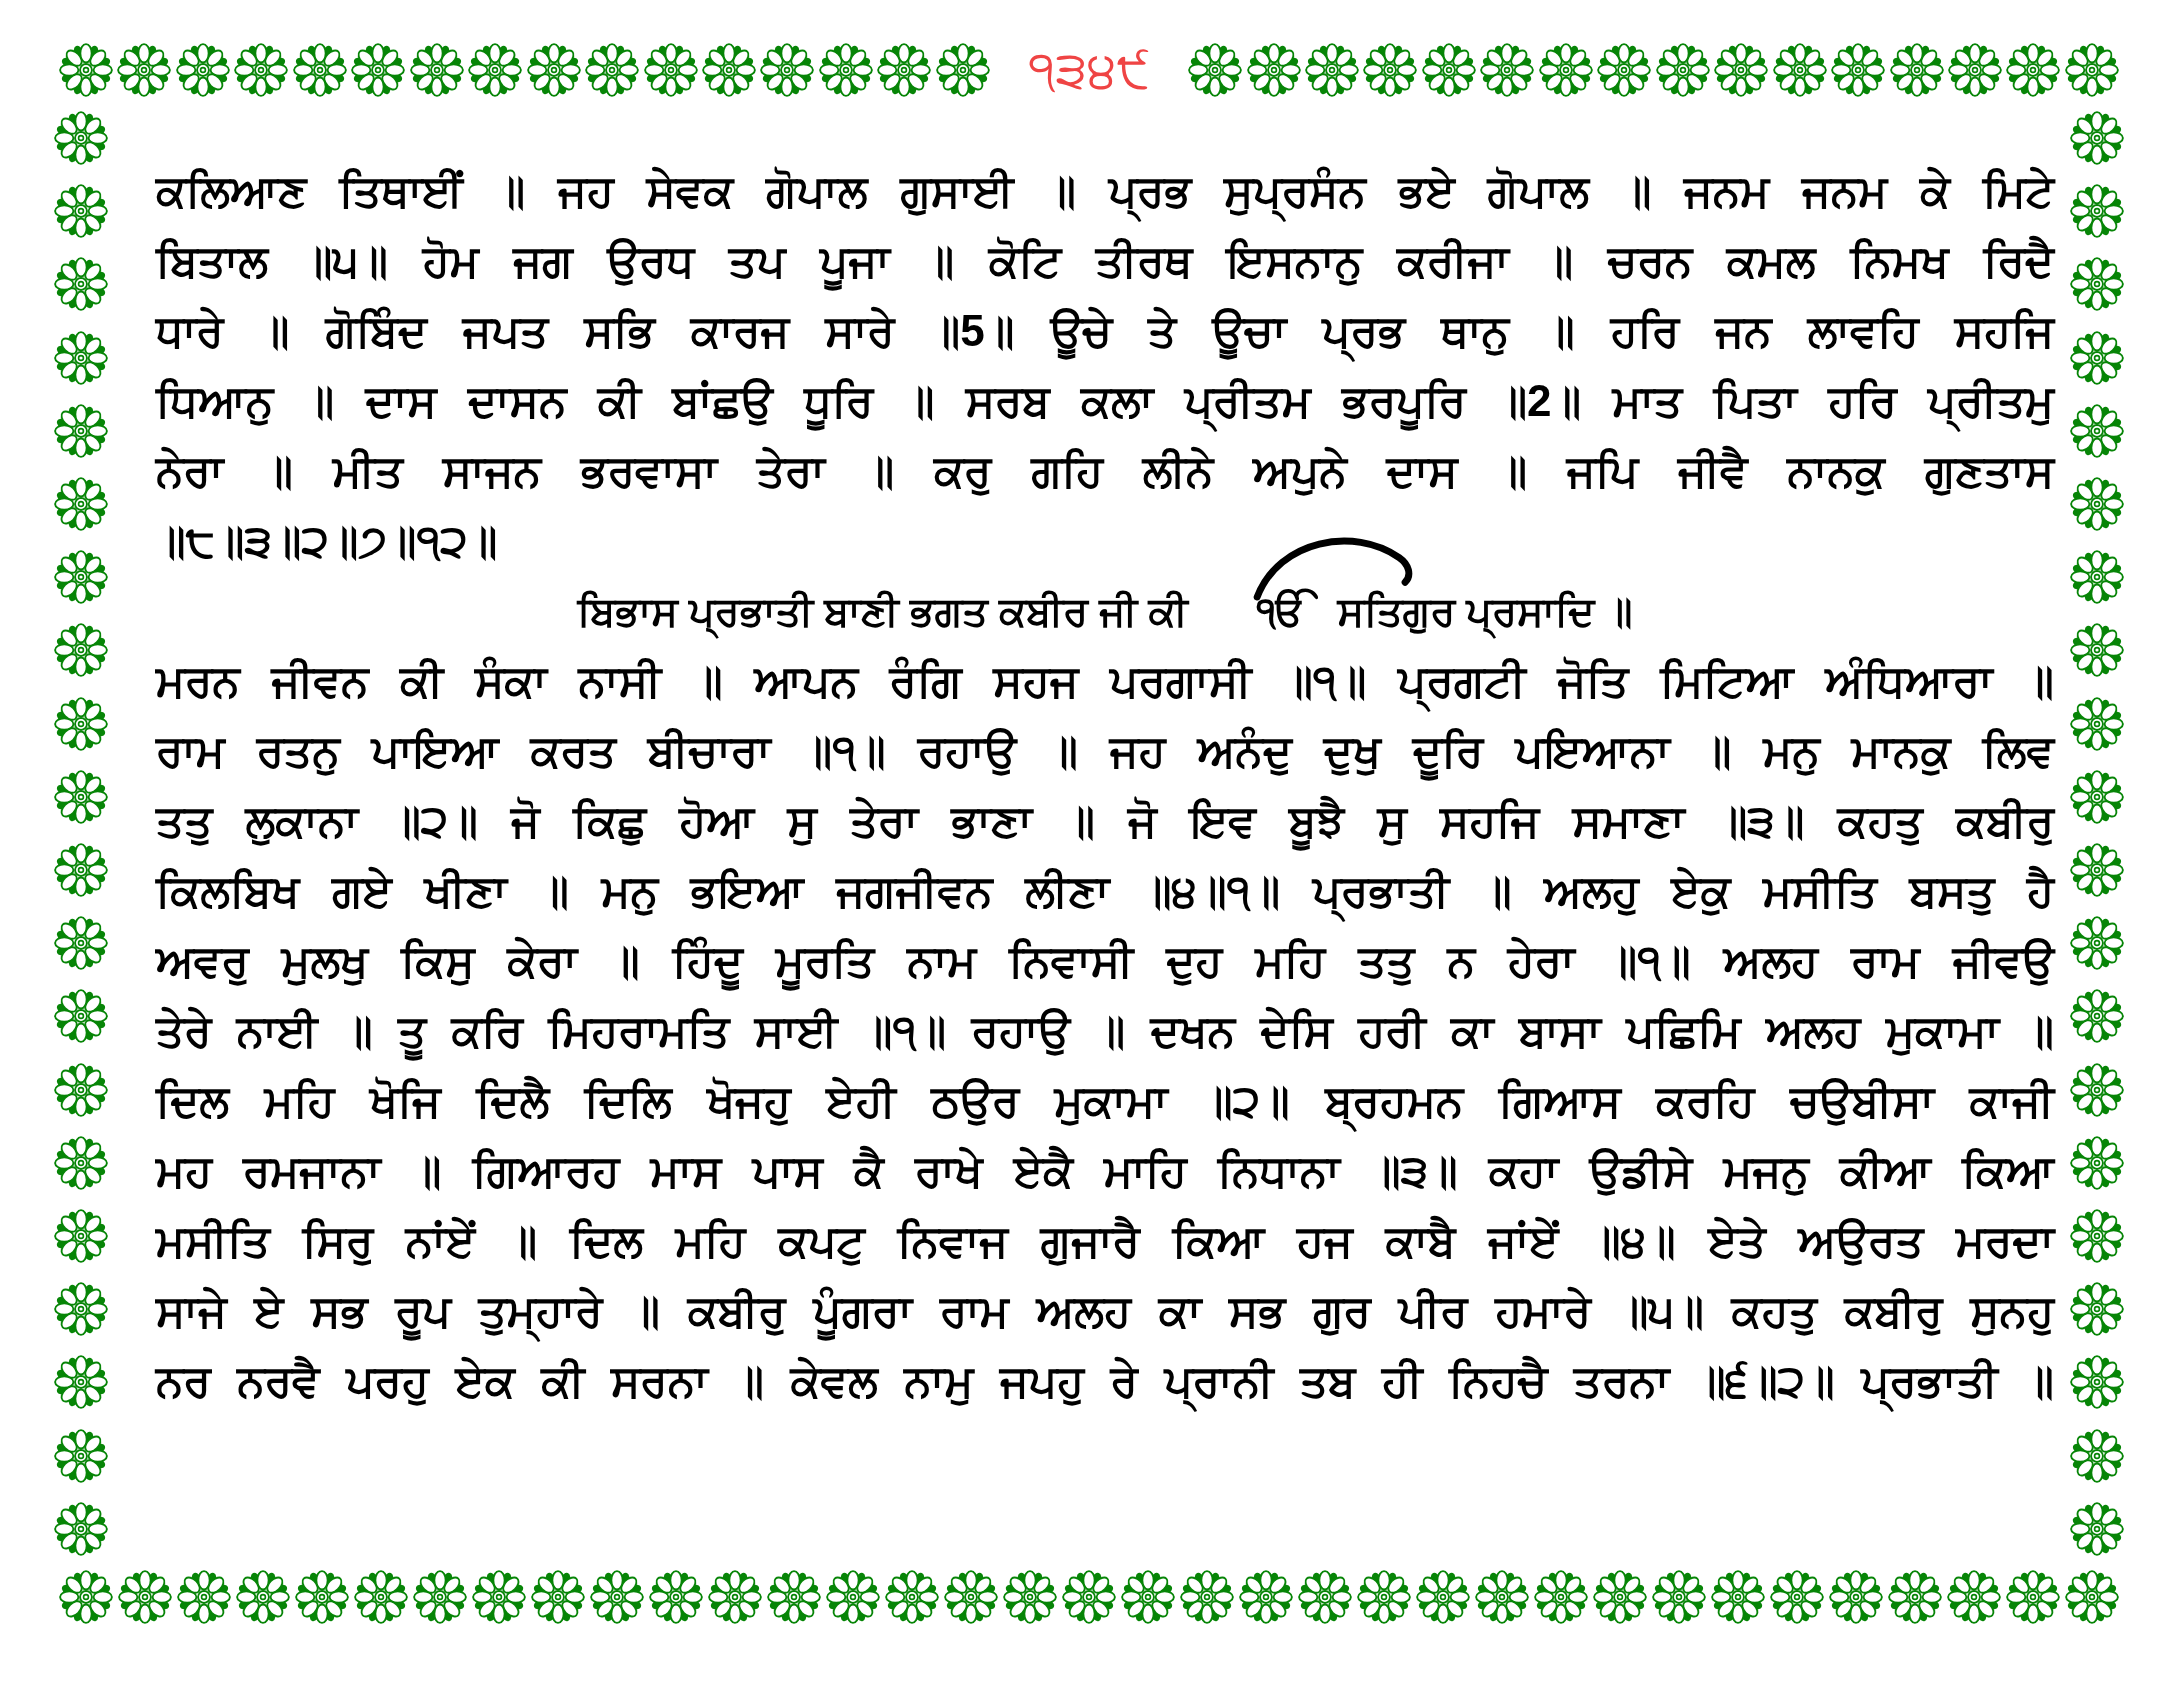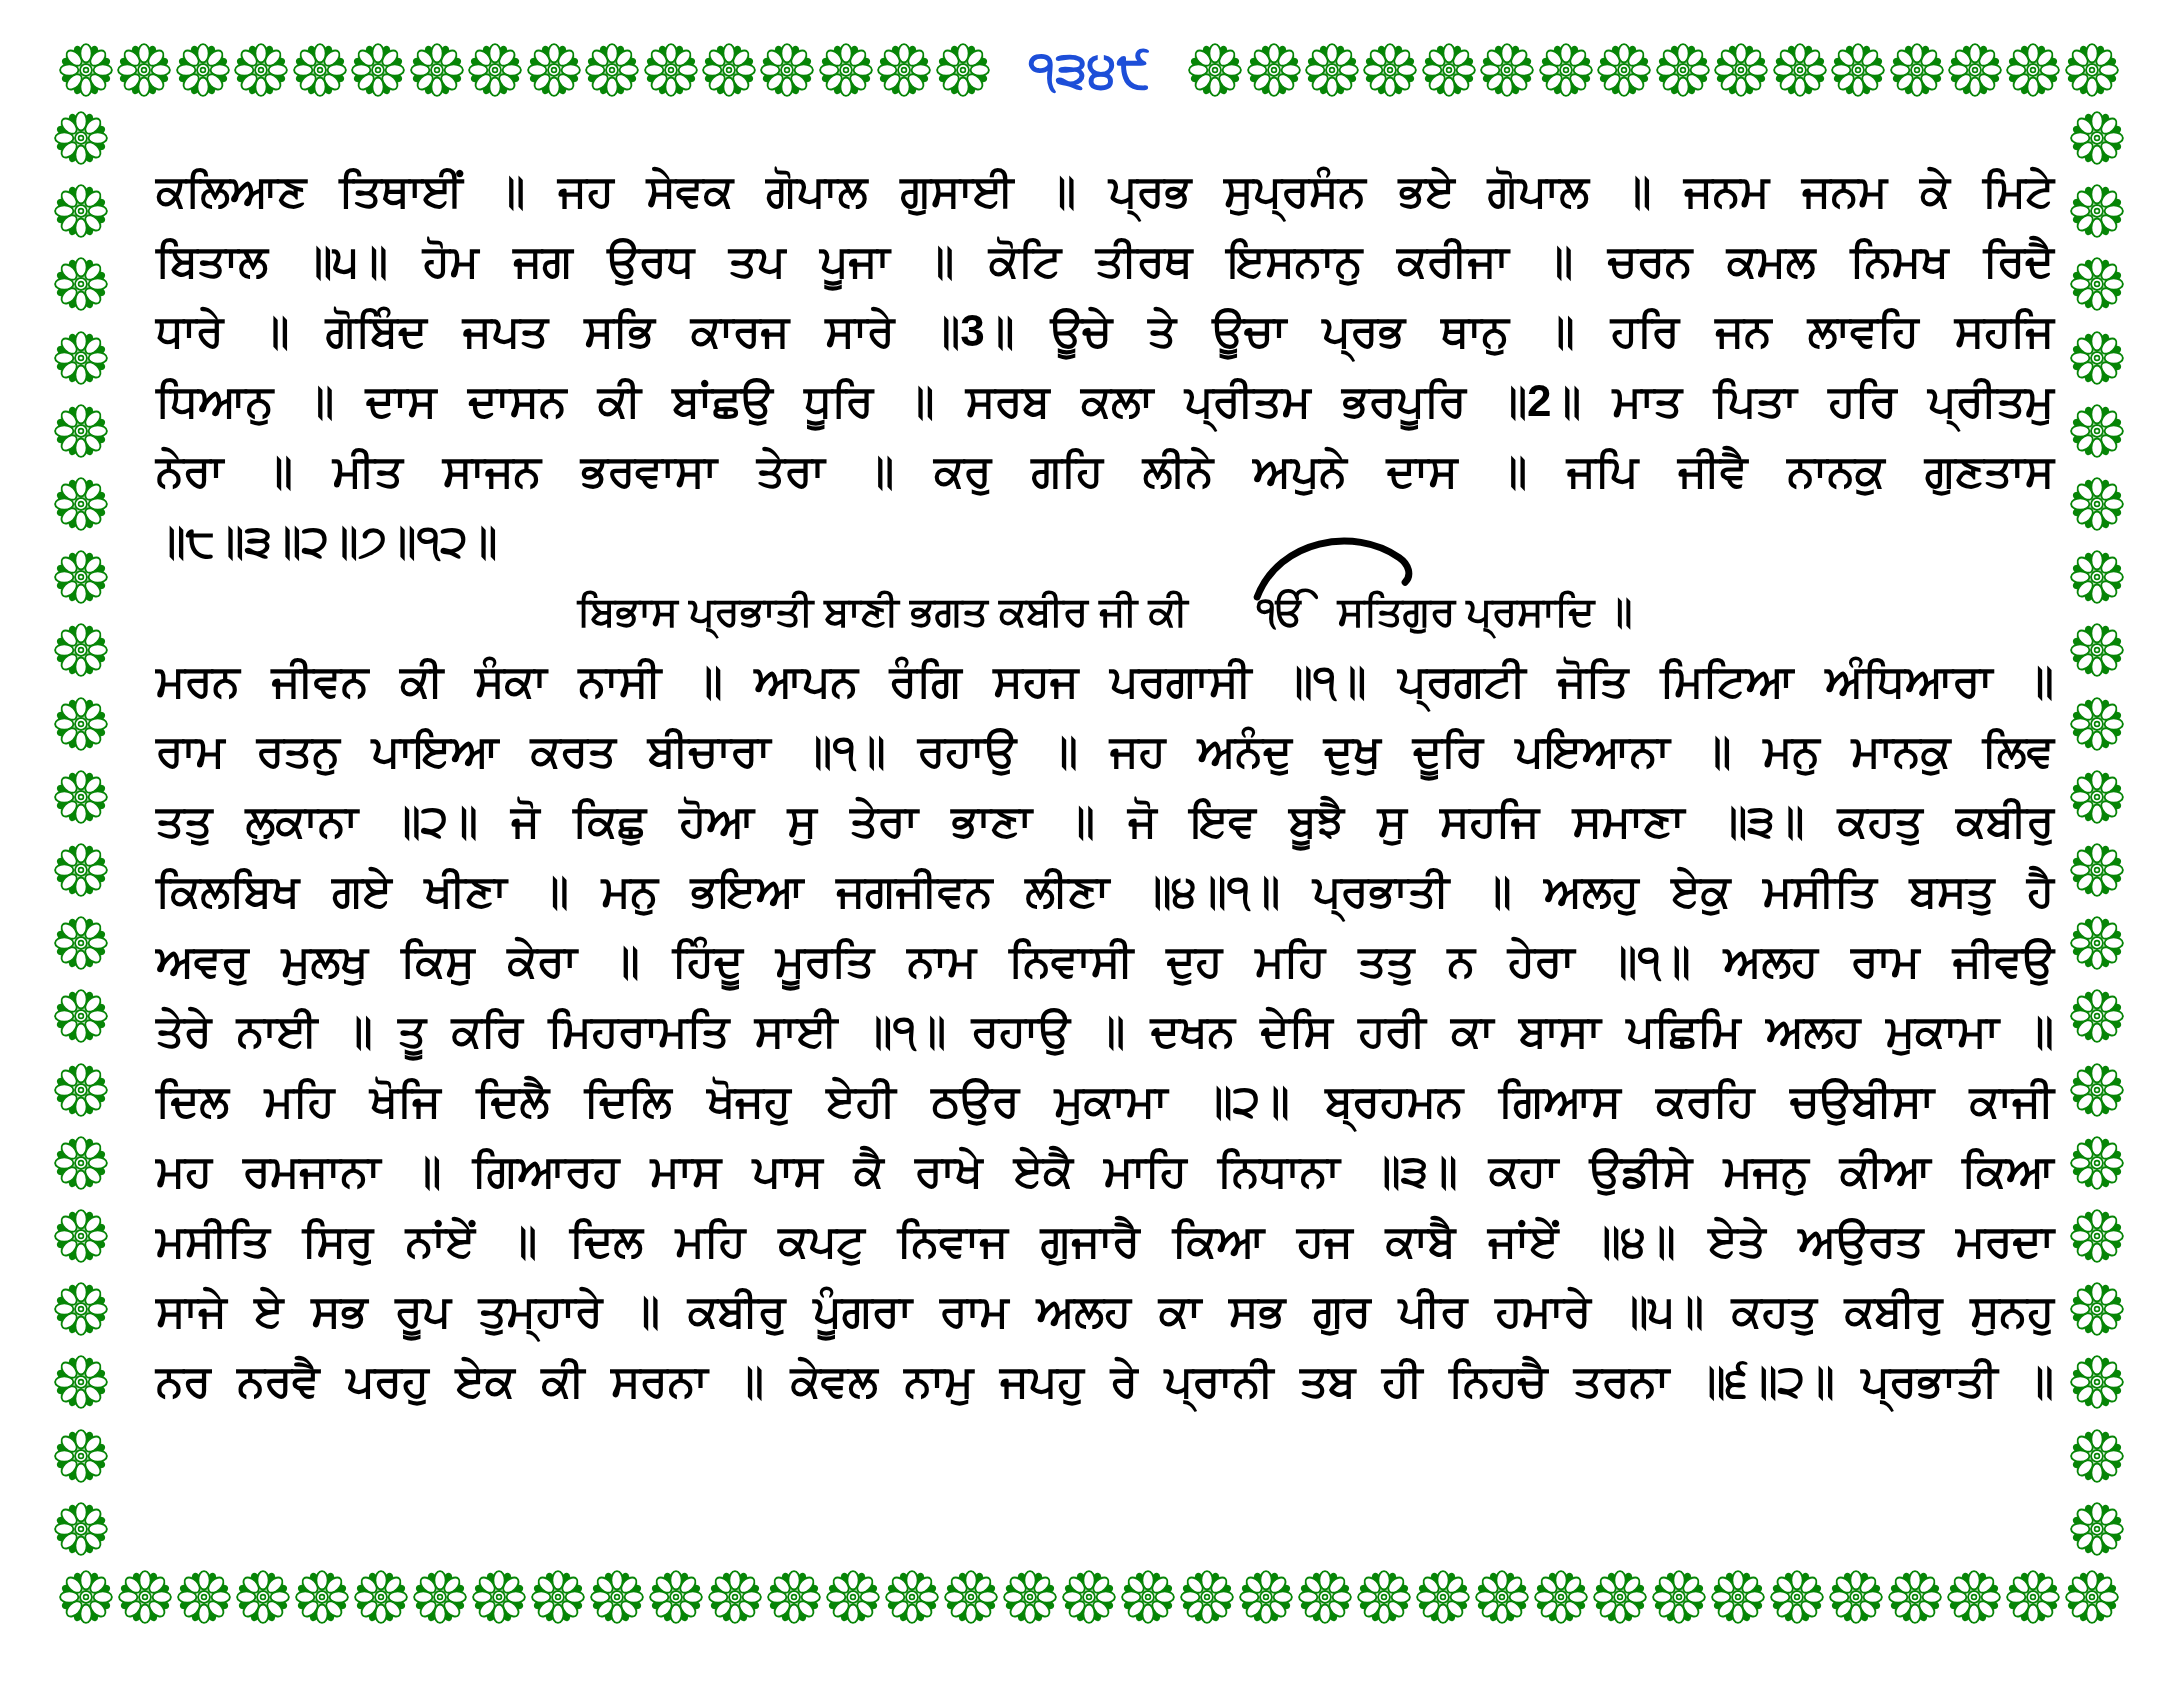--- a/index.html
+++ b/index.html
@@ -12,22 +12,22 @@
     color:#000000;
   }
   
   .flower{width:54px;height:54px;flex:0 0 auto;}
   .border-top{
     position:absolute;top:40px;left:59px;right:59px;height:59px;
     display:flex;align-items:center;justify-content:space-between;
   }
   .flower-run{display:flex;align-items:center;justify-content:space-between;flex:1;}
   .page-number{
-    font-size:51px;font-weight:bold;line-height:59px;
-    margin:0 38px;white-space:nowrap;color:#1d4ed8;
+    font-size:51px;font-weight:normal;line-height:59px;
+    margin:0 38px;white-space:nowrap;color:#ef4444;
   }
   .border-left,.border-right{
     position:absolute;top:111px;bottom:127px;width:54px;
     display:flex;flex-direction:column;align-items:center;justify-content:space-between;
   }
   .border-left{left:54px;}
   .border-right{right:54px;}
   .border-bottom{
     position:absolute;bottom:57px;left:59px;right:59px;height:59px;
     display:flex;align-items:center;justify-content:space-between;
@@ -422,21 +422,21 @@
         <use href="#flower"></use>
       </svg>
       <svg class="flower" viewBox="0 0 55 55" width="54" height="54">
         <use href="#flower"></use>
       </svg>
     </div>
 
   <div class="text-block">
     <div class="tline">ਕਲਿਆਣ ਤਿਥਾਈਂ ॥ ਜਹ ਸੇਵਕ ਗੋਪਾਲ ਗੁਸਾਈ ॥ ਪ੍ਰਭ ਸੁਪ੍ਰਸੰਨ ਭਏ ਗੋਪਾਲ ॥ ਜਨਮ ਜਨਮ ਕੇ ਮਿਟੇ</div>
     <div class="tline">ਬਿਤਾਲ ॥੫॥ ਹੋਮ ਜਗ ਉਰਧ ਤਪ ਪੂਜਾ ॥ ਕੋਟਿ ਤੀਰਥ ਇਸਨਾਨੁ ਕਰੀਜਾ ॥ ਚਰਨ ਕਮਲ ਨਿਮਖ ਰਿਦੈ</div>
-    <div class="tline">ਧਾਰੇ ॥ ਗੋਬਿੰਦ ਜਪਤ ਸਭਿ ਕਾਰਜ ਸਾਰੇ ॥3॥ ਊਚੇ ਤੇ ਊਚਾ ਪ੍ਰਭ ਥਾਨੁ ॥ ਹਰਿ ਜਨ ਲਾਵਹਿ ਸਹਜਿ</div>
+    <div class="tline">ਧਾਰੇ ॥ ਗੋਬਿੰਦ ਜਪਤ ਸਭਿ ਕਾਰਜ ਸਾਰੇ ॥5॥ ਊਚੇ ਤੇ ਊਚਾ ਪ੍ਰਭ ਥਾਨੁ ॥ ਹਰਿ ਜਨ ਲਾਵਹਿ ਸਹਜਿ</div>
     <div class="tline">ਧਿਆਨੁ ॥ ਦਾਸ ਦਾਸਨ ਕੀ ਬਾਂਛਉ ਧੂਰਿ ॥ ਸਰਬ ਕਲਾ ਪ੍ਰੀਤਮ ਭਰਪੂਰਿ ॥2॥ ਮਾਤ ਪਿਤਾ ਹਰਿ ਪ੍ਰੀਤਮੁ</div>
     <div class="tline">ਨੇਰਾ ॥ ਮੀਤ ਸਾਜਨ ਭਰਵਾਸਾ ਤੇਰਾ ॥ ਕਰੁ ਗਹਿ ਲੀਨੇ ਅਪੁਨੇ ਦਾਸ ॥ ਜਪਿ ਜੀਵੈ ਨਾਨਕੁ ਗੁਣਤਾਸ</div>
     <div class="tline align-left">॥੮॥੩॥੨॥੭॥੧੨॥</div>
 
     <div class="heading-row">
       <span>ਬਿਭਾਸ ਪ੍ਰਭਾਤੀ ਬਾਣੀ ਭਗਤ ਕਬੀਰ ਜੀ ਕੀ</span>
       <span class="heading-gap"></span>
       <span class="ik-onkar-wrap">
         <svg class="ik-flourish" viewBox="0 0 180 72" fill="none">
           <path d="M6,68 C28,10 104,-4 150,28 C160,35 163,46 156,53" stroke="#000000" stroke-width="7" stroke-linecap="round"></path>

